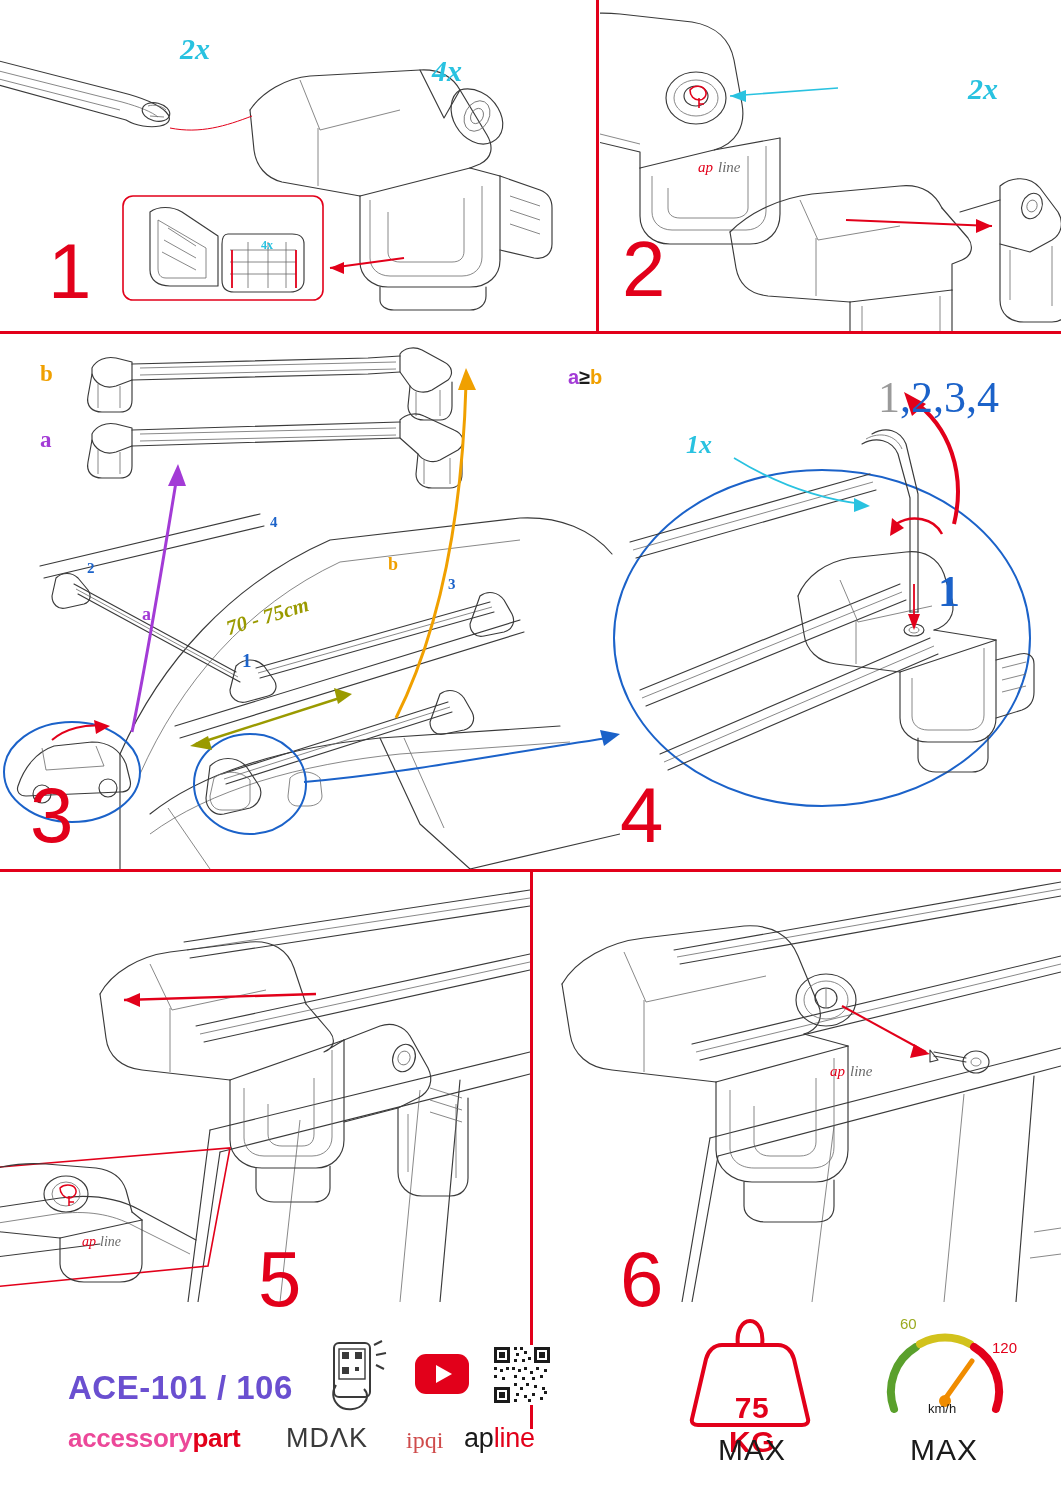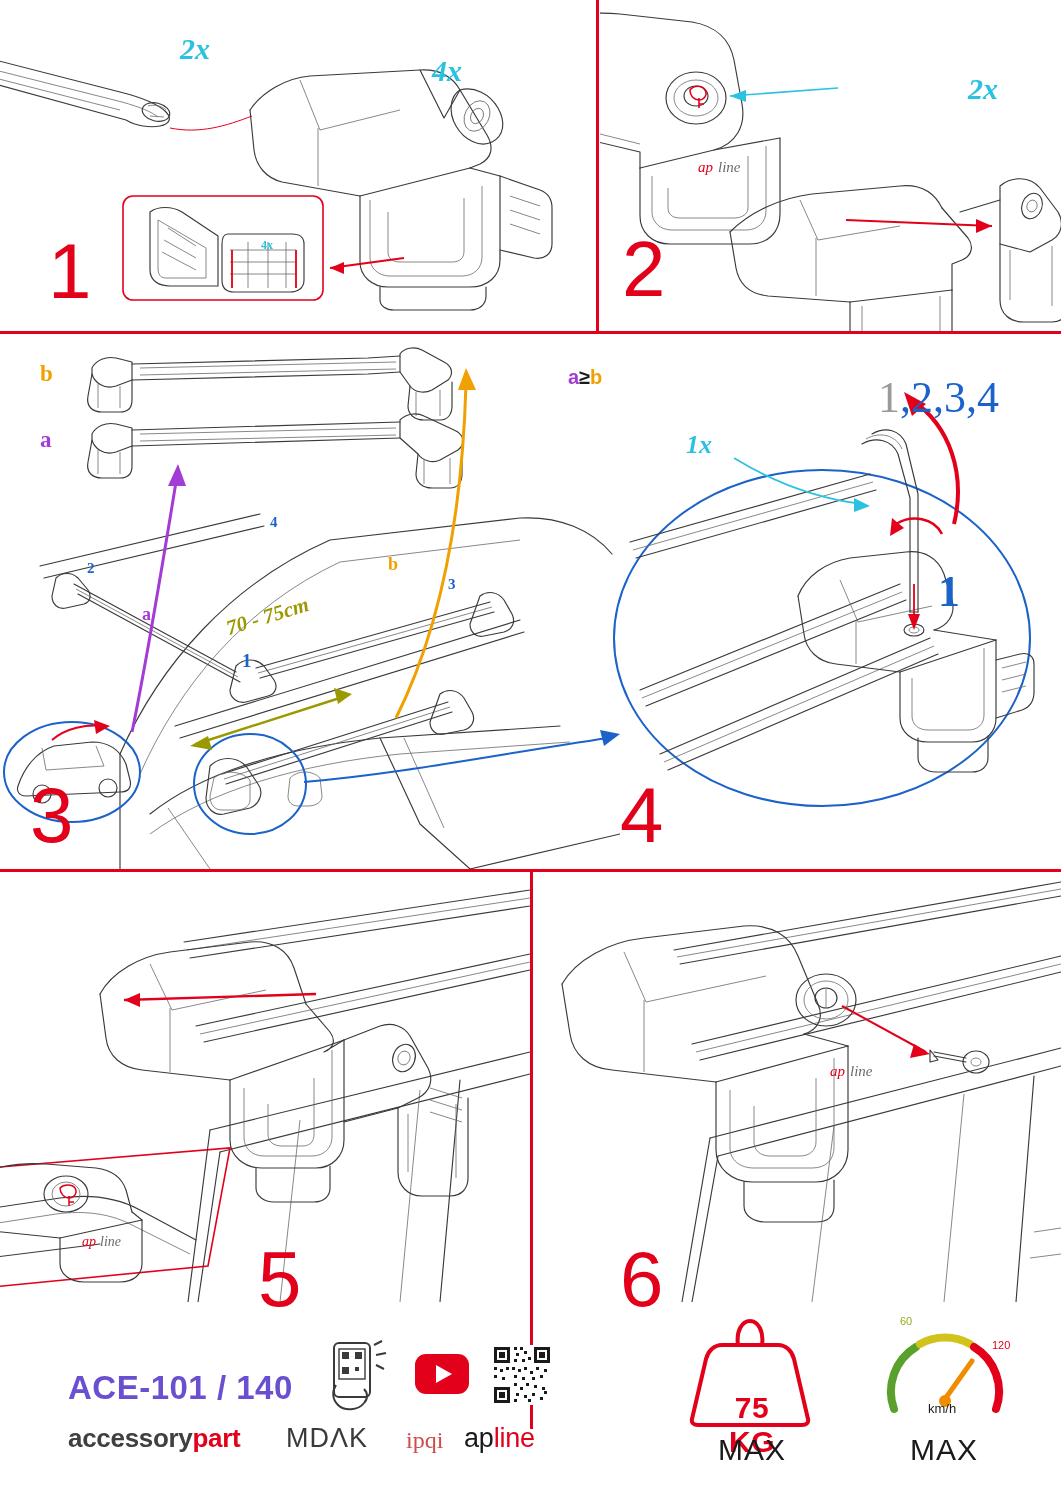--- a/index.html
+++ b/index.html
@@ -106,21 +106,21 @@
     color: #6a4fd0;
     font-weight: 700;
     letter-spacing: 0.5px;
   }
   .brand-accessory {
     position: absolute;
     font-size: 26px;
     font-weight: 700;
     letter-spacing: -0.3px;
   }
-  .brand-accessory .dark { color: #404040; }
+  .brand-accessory .dark { color: #ec4899; }
   .brand-accessory .red { color: #e2001a; margin-top: 40px; }
   .brand-mdak {
     position: absolute;
     font-size: 27px;
     letter-spacing: 1px;
     color: #3a3a3a;
   }
   .brand-ipqi {
     position: absolute;
     font-size: 24px;
@@ -148,21 +148,21 @@
     letter-spacing: 0.5px;
     margin-top: 20px;
   }
   .kmh-text {
     position: absolute;
     font-size: 13px;
     color: #1a1a1a;
   }
   .gauge-tick {
     position: absolute;
-    font-size: 11px;
+    font-size: 15px;
     color: #9aaa1f;
   }
   .gauge-tick.red { color: #e2001a; }
   svg { display: block; }
   .ln { fill: none; stroke: #3a3a3a; stroke-width: 1.15; stroke-linejoin: round; stroke-linecap: round; }
   .ln-thin { fill: none; stroke: #6a6a6a; stroke-width: 0.8; }
   .arrow-red { fill: none; stroke: #e2001a; stroke-width: 1.8; }
   .arrow-blue { fill: none; stroke: #1b62c9; stroke-width: 2; }
   .arrow-cyan { fill: none; stroke: #29c2e0; stroke-width: 1.6; }
   .box-red { fill: none; stroke: #e2001a; stroke-width: 1.6; }
@@ -500,21 +500,21 @@
       <ellipse class="ln-thin" cx="442" cy="190" rx="5" ry="4"></ellipse>
 
       <path class="arrow-red" d="M308,134 L392,180" style="stroke-width:2"></path>
       <path d="M396,182 L380,172 L376,186 Z" fill="#e2001a"></path>
     </svg>
     <div class="step-num" style="left:86px; top:368px;">6</div>
   </div>
 
   <div class="panel" style="left:0; top:1305px; width:1061px; height:195px;">
 
-    <div class="footer-model" style="left:68px; top:64px;">ACE-101 / 140</div>
+    <div class="footer-model" style="left:68px; top:64px;">ACE-101 / 106</div>
     <div class="brand-accessory" style="left:68px; top:118px;"><span class="dark">accessory</span><span class="red">part</span></div>
 
     <svg style="position:absolute; left:318px; top:34px;" width="78" height="78" viewBox="0 0 78 78">
       <rect x="16" y="4" width="36" height="54" rx="5" fill="none" stroke="#3a3a3a" stroke-width="2"></rect>
       <rect x="21" y="10" width="26" height="30" fill="none" stroke="#3a3a3a" stroke-width="1.4"></rect>
       <rect x="24" y="13" width="7" height="7" fill="#3a3a3a"></rect>
       <rect x="37" y="13" width="7" height="7" fill="#3a3a3a"></rect>
       <rect x="24" y="28" width="7" height="7" fill="#3a3a3a"></rect>
       <rect x="37" y="28" width="4" height="4" fill="#3a3a3a"></rect>
       <path d="M18,46 C14,52 14,60 20,66 C26,72 40,72 46,64" fill="none" stroke="#3a3a3a" stroke-width="2"></path>

